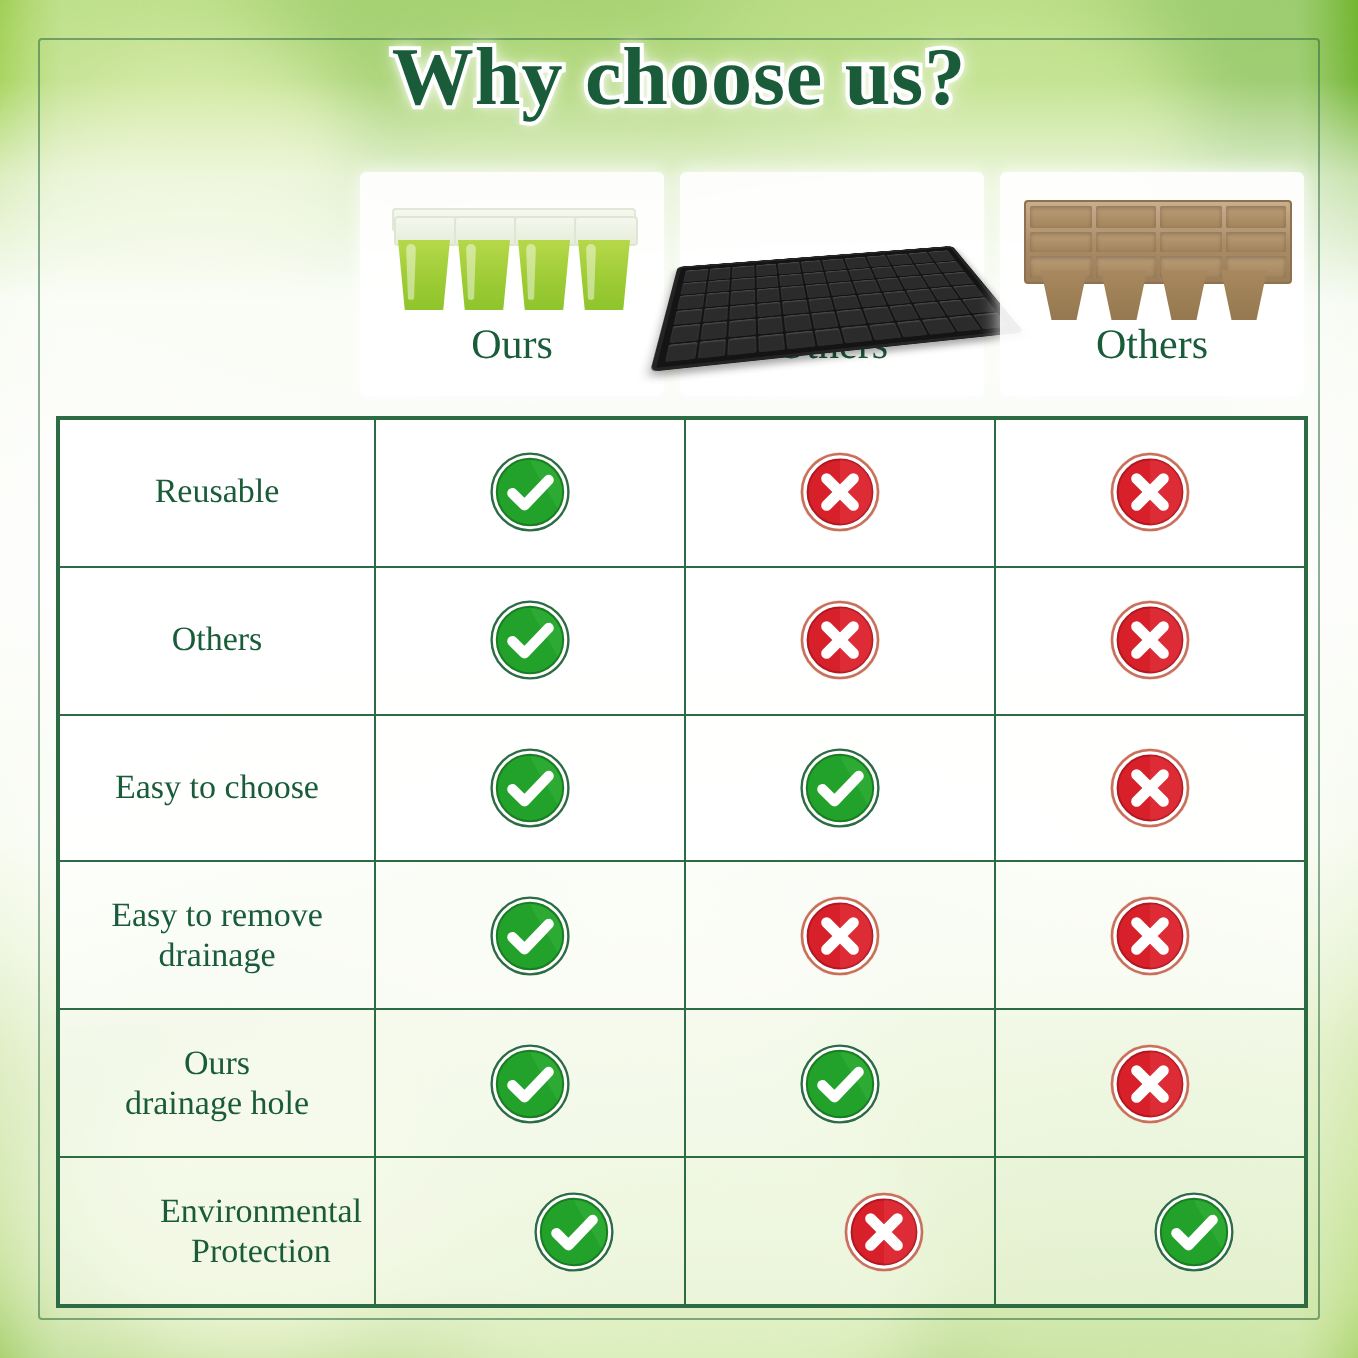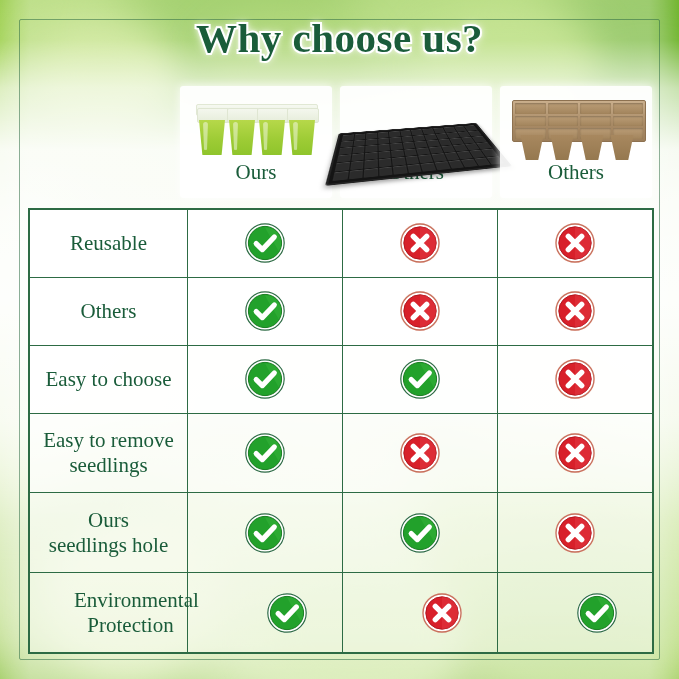--- a/index.html
+++ b/index.html
@@ -134,21 +134,21 @@
   }
   table.cmp{width:100%;height:100%;border-collapse:collapse;table-layout:fixed;}
   table.cmp td{
     border:1.5px solid #2d6b44;
     text-align:center;vertical-align:middle;
     padding:0;
   }
   table.cmp td.feat{
     width:157px;
     font-family:"Liberation Serif", serif;
-    font-size:21px;color:#1a5c3a;line-height:1.18;
+    font-size:17px;color:#1a5c3a;line-height:1.18;
   }
   table.cmp tr.r1 td,table.cmp tr.r2 td,table.cmp tr.r3 td{background:rgba(255,255,255,0.90);}
   table.cmp tr.r4 td{background:rgba(255,255,255,0.62);margin-left:40px;}
   table.cmp tr.r5 td{background:rgba(255,255,255,0.42);}
   table.cmp tr.r6 td{background:rgba(255,255,255,0.36);padding-left:44px;}
 
   
   .mark{display:inline-block;width:42px;height:42px;position:relative;vertical-align:middle;}
   .mark svg{display:block;width:42px;height:42px;}
 </style>
@@ -413,21 +413,21 @@
                   <circle cx="21" cy="21" r="19" fill="none" stroke="#c8705c" stroke-width="1.3"></circle>
                   <circle cx="21" cy="21" r="16.2" fill="#d8202a"></circle>
                   <circle cx="21" cy="21" r="16.2" fill="none" stroke="#b01820" stroke-width="1"></circle>
                   <path d="M21 4.8a16.2 16.2 0 0 1 0 32.4Z" fill="#e8444c" opacity=".35"></path>
                   <path d="M14.3 14.3 27.7 27.7 M27.7 14.3 14.3 27.7" stroke="#ffffff" stroke-width="5.4" stroke-linecap="round"></path>
                 </svg></span></td>
           </tr>
           <tr class="r4">
             <td class="feat">
               <div>Easy to remove</div>
-              <div>seedlings</div>
+              <div>drainage</div>
             </td>
             <td><span class="mark"><svg viewBox="0 0 42 42">
                   <circle cx="21" cy="21" r="20" fill="#ffffff"></circle>
                   <circle cx="21" cy="21" r="19.2" fill="none" stroke="#2d6b44" stroke-width="1.2"></circle>
                   <circle cx="21" cy="21" r="16.6" fill="#22a12b"></circle>
                   <circle cx="21" cy="21" r="16.6" fill="none" stroke="#1a7d22" stroke-width="1"></circle>
                   <path d="M21 5.2a16 16 0 0 1 13.8 24.2C30 20 24 12 21 5.2Z" fill="#35b23b" opacity=".55"></path>
                   <path d="M12.2 21.6l6.1 6.0 12.0-12.6" fill="none" stroke="#ffffff" stroke-width="5.2" stroke-linecap="round" stroke-linejoin="round"></path>
                 </svg></span></td>
             <td><span class="mark"><svg viewBox="0 0 42 42">
@@ -445,21 +445,21 @@
                   <circle cx="21" cy="21" r="19" fill="none" stroke="#c8705c" stroke-width="1.3"></circle>
                   <circle cx="21" cy="21" r="16.2" fill="#d8202a"></circle>
                   <circle cx="21" cy="21" r="16.2" fill="none" stroke="#b01820" stroke-width="1"></circle>
                   <path d="M21 4.8a16.2 16.2 0 0 1 0 32.4Z" fill="#e8444c" opacity=".35"></path>
                   <path d="M14.3 14.3 27.7 27.7 M27.7 14.3 14.3 27.7" stroke="#ffffff" stroke-width="5.4" stroke-linecap="round"></path>
                 </svg></span></td>
           </tr>
           <tr class="r5">
             <td class="feat">
               <div>Ours</div>
-              <div>seedlings hole</div>
+              <div>drainage hole</div>
             </td>
             <td><span class="mark"><svg viewBox="0 0 42 42">
                   <circle cx="21" cy="21" r="20" fill="#ffffff"></circle>
                   <circle cx="21" cy="21" r="19.2" fill="none" stroke="#2d6b44" stroke-width="1.2"></circle>
                   <circle cx="21" cy="21" r="16.6" fill="#22a12b"></circle>
                   <circle cx="21" cy="21" r="16.6" fill="none" stroke="#1a7d22" stroke-width="1"></circle>
                   <path d="M21 5.2a16 16 0 0 1 13.8 24.2C30 20 24 12 21 5.2Z" fill="#35b23b" opacity=".55"></path>
                   <path d="M12.2 21.6l6.1 6.0 12.0-12.6" fill="none" stroke="#ffffff" stroke-width="5.2" stroke-linecap="round" stroke-linejoin="round"></path>
                 </svg></span></td>
             <td><span class="mark"><svg viewBox="0 0 42 42">

